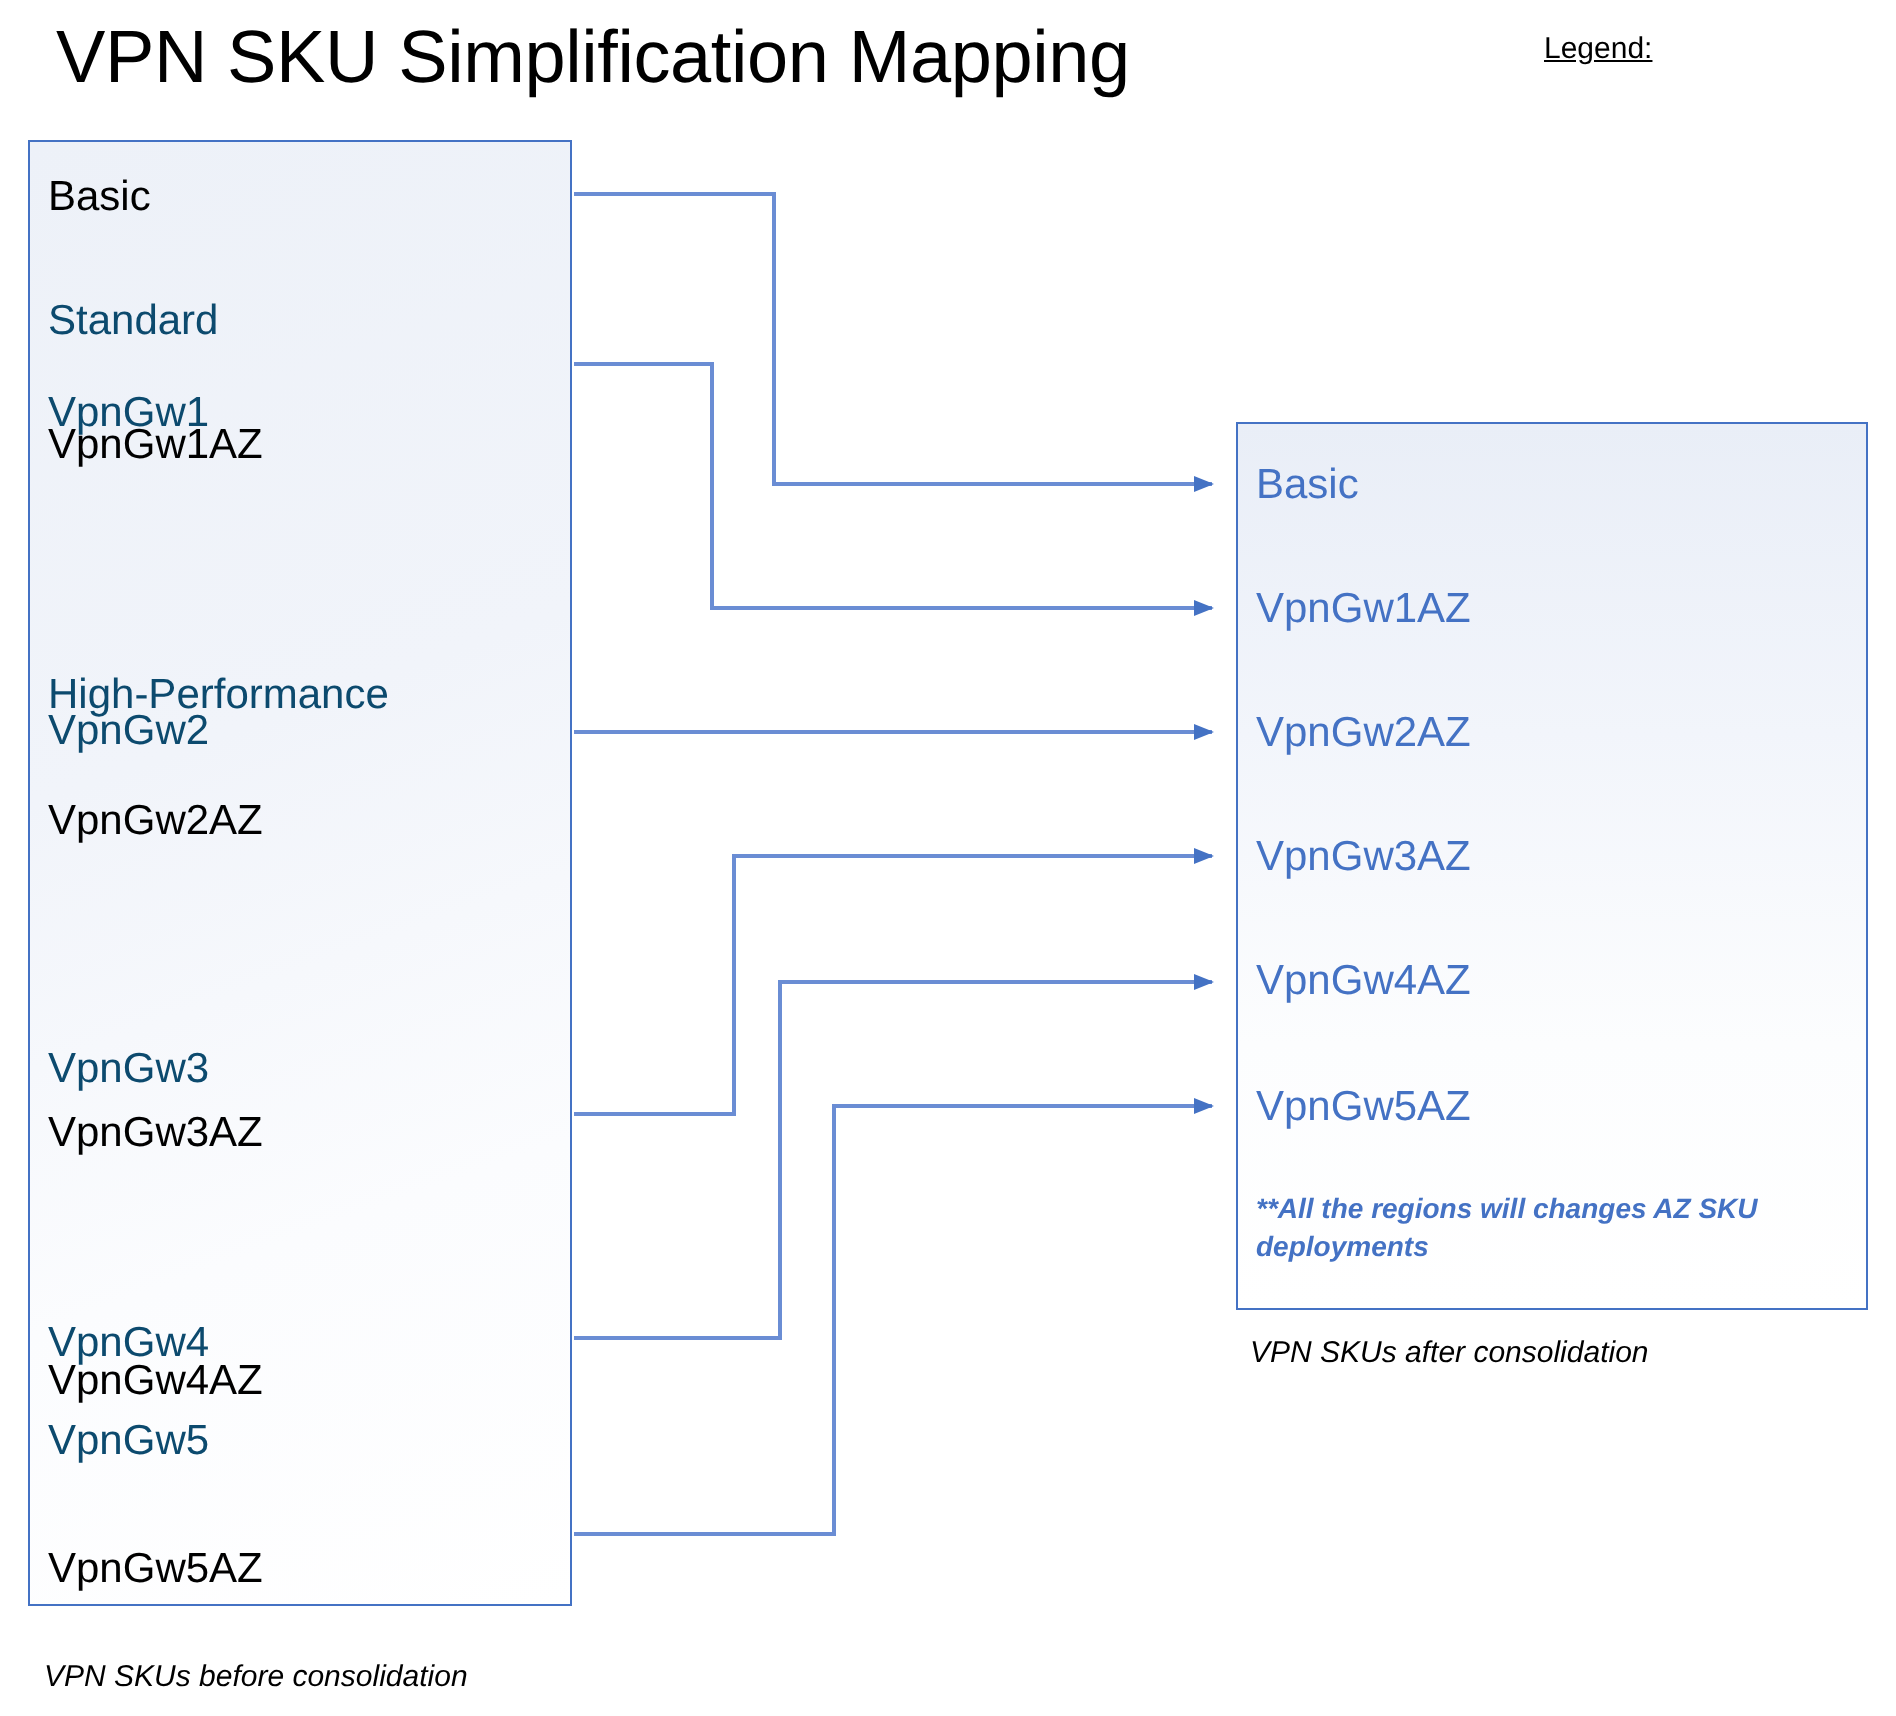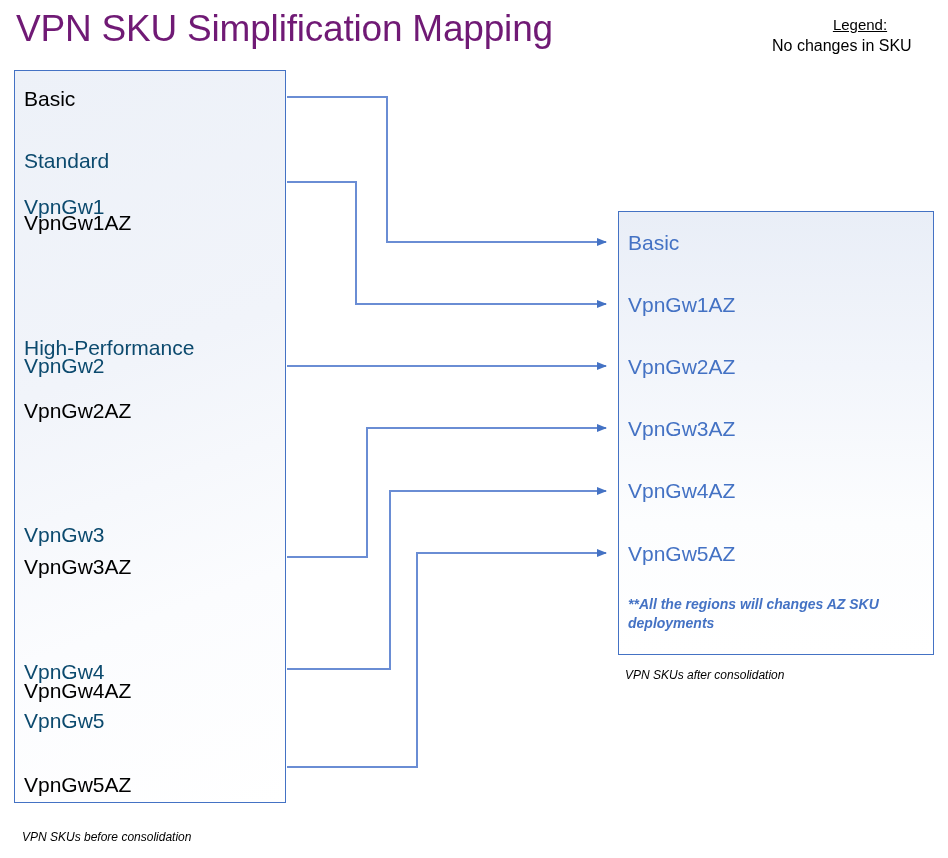--- a/index.html
+++ b/index.html
@@ -8,32 +8,32 @@
     background:#ffffff;
     font-family:"Liberation Sans", sans-serif;
     position:relative;
     overflow:hidden;
     -webkit-font-smoothing:antialiased;
   }
   .abs{position:absolute;}
 
   
   #page-title{
-    left:16px; top:8px;
+    left:28px; top:8px;
     font-size:37px;
-    color:#701a75;
+    color:#000000;
     letter-spacing:-0.2px;
     white-space:nowrap;
   }
 
   
   #legend{ left:772px; top:14px; width:176px; }
   #legend .lg-head{
     font-size:15px; color:#000000; text-decoration:underline;
-    font-weight:400; line-height:21px;text-align:center;
+    font-weight:400; line-height:21px;
   }
   #legend .lg-gray{ font-size:16px; color:#A6A6A6; line-height:22px; white-space:nowrap;}
   #legend .lg-black{ font-size:16px; color:#000000; line-height:22px; white-space:nowrap;}
 
   
   .sku-box{
     border:1px solid #4472C4;
     box-sizing:border-box;
   }
   #box-before{
@@ -56,36 +56,35 @@
     white-space:nowrap; line-height:26px;
   }
   #after-note{
     left:628px; top:595px; width:280px;
     font-size:14px; color:#4472C4; font-style:italic;
     font-weight:bold; line-height:19px;
   }
 
   
   .caption{
-    font-size:12px; color:#000000; font-style:italic; white-space:nowrap;
+    font-size:15px; color:#000000; font-style:italic; white-space:nowrap;
   }
   #caption-before{ left:22px; top:830px; }
   #caption-after{ left:625px; top:668px; }
 
   
   #connectors{ left:0; top:0; width:948px; height:858px; pointer-events:none; }
 </style>
 </head>
 <body>
 
 <div class="abs" id="page-title">VPN SKU Simplification Mapping</div>
 
 <div class="abs" id="legend">
   <div class="lg-head">Legend:</div>
-  <div class="lg-black">No changes in SKU</div>
 </div>
 
 <svg class="abs" id="connectors" viewBox="0 0 948 858" width="948" height="858">
   <defs>
     <marker id="arrow" markerWidth="10" markerHeight="8" refX="9" refY="4" orient="auto" markerUnits="userSpaceOnUse">
       <path d="M0,0 L10,4 L0,8 z" fill="#4472C4"></path>
     </marker>
   </defs>
   <g fill="none" stroke="#6A8DD4" stroke-width="2">
     <path marker-end="url(#arrow)" d="M 287 97 L 387 97 L 387 242 L 606 242"></path>

